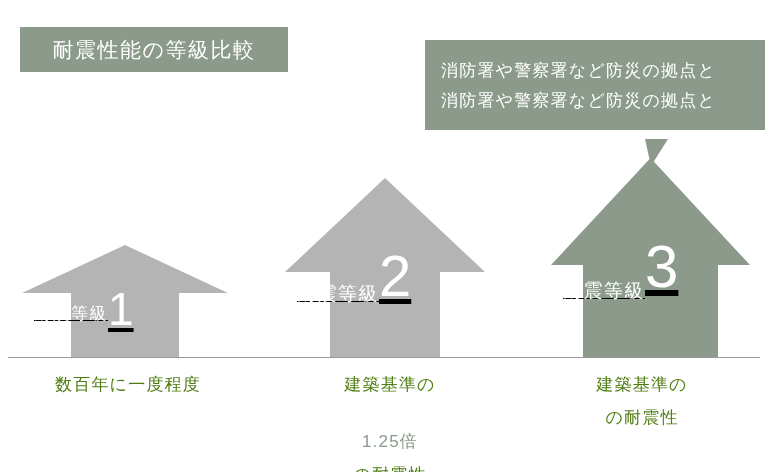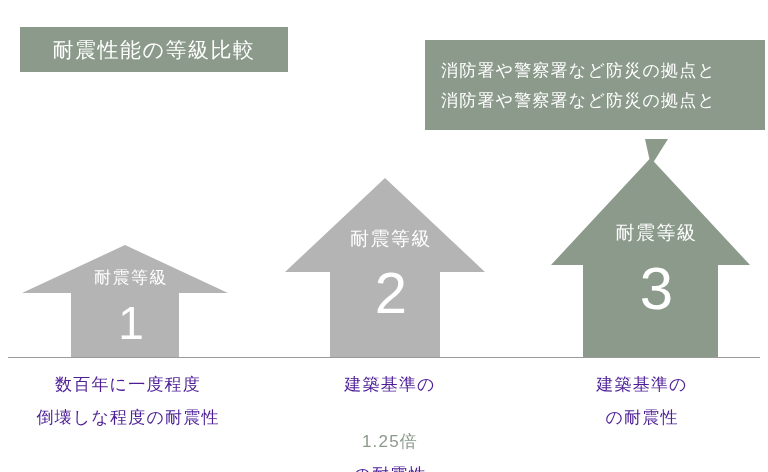--- a/index.html
+++ b/index.html
@@ -67,28 +67,29 @@
     pointer-events: none;
   }
 
   
   .house {
     position: absolute;
   }
   .house svg { display: block; }
   .house-labels {
     position: absolute;
-    left: 6px;
+    left: 12px;
     top: 0;
     width: 100%;
     height: 100%;
     display: flex;
-    flex-direction: column;
+    flex-direction: row;
     align-items: center;
     pointer-events: none;
+    text-decoration: underline;
   }
   .grade-label {
     color: #ffffff;
     font-size: 18px;
     letter-spacing: 1.5px;
     line-height: 1;
     white-space: nowrap;
   }
   .grade-number {
     color: #ffffff;
@@ -121,21 +122,21 @@
     background: #9a9a9a;
   }
 
   
   .caption {
     position: absolute;
     text-align: center;
   }
   .caption-line {
     font-size: 17px;
-    color: #4c1d95;
+    color: #4d7c0f;
     letter-spacing: 1.2px;
     line-height: 1.95;
     white-space: nowrap;
   }
   .caption-line.accent {
     color: #8b9a8b;
     margin-top: 24px;
   }
   #caption-1 { left: 0px; top: 368px; width: 256px; }
   #caption-2 { left: 262px; top: 368px; width: 256px; }
@@ -185,21 +186,20 @@
     <div class="house-labels">
       <span class="grade-label">耐震等級</span>
       <span class="grade-number">3</span>
     </div>
   </div>
 
   <div class="ground-line"></div>
 
   <div class="caption" id="caption-1">
     <div class="caption-line">数百年に一度程度</div>
-    <div class="caption-line">倒壊しな程度の耐震性</div>
   </div>
 
   <div class="caption" id="caption-2">
     <div class="caption-line">建築基準の</div>
     <div class="caption-line accent">1.25倍</div>
     <div class="caption-line">の耐震性</div>
   </div>
 
   <div class="caption" id="caption-3">
     <div class="caption-line">建築基準の</div>

